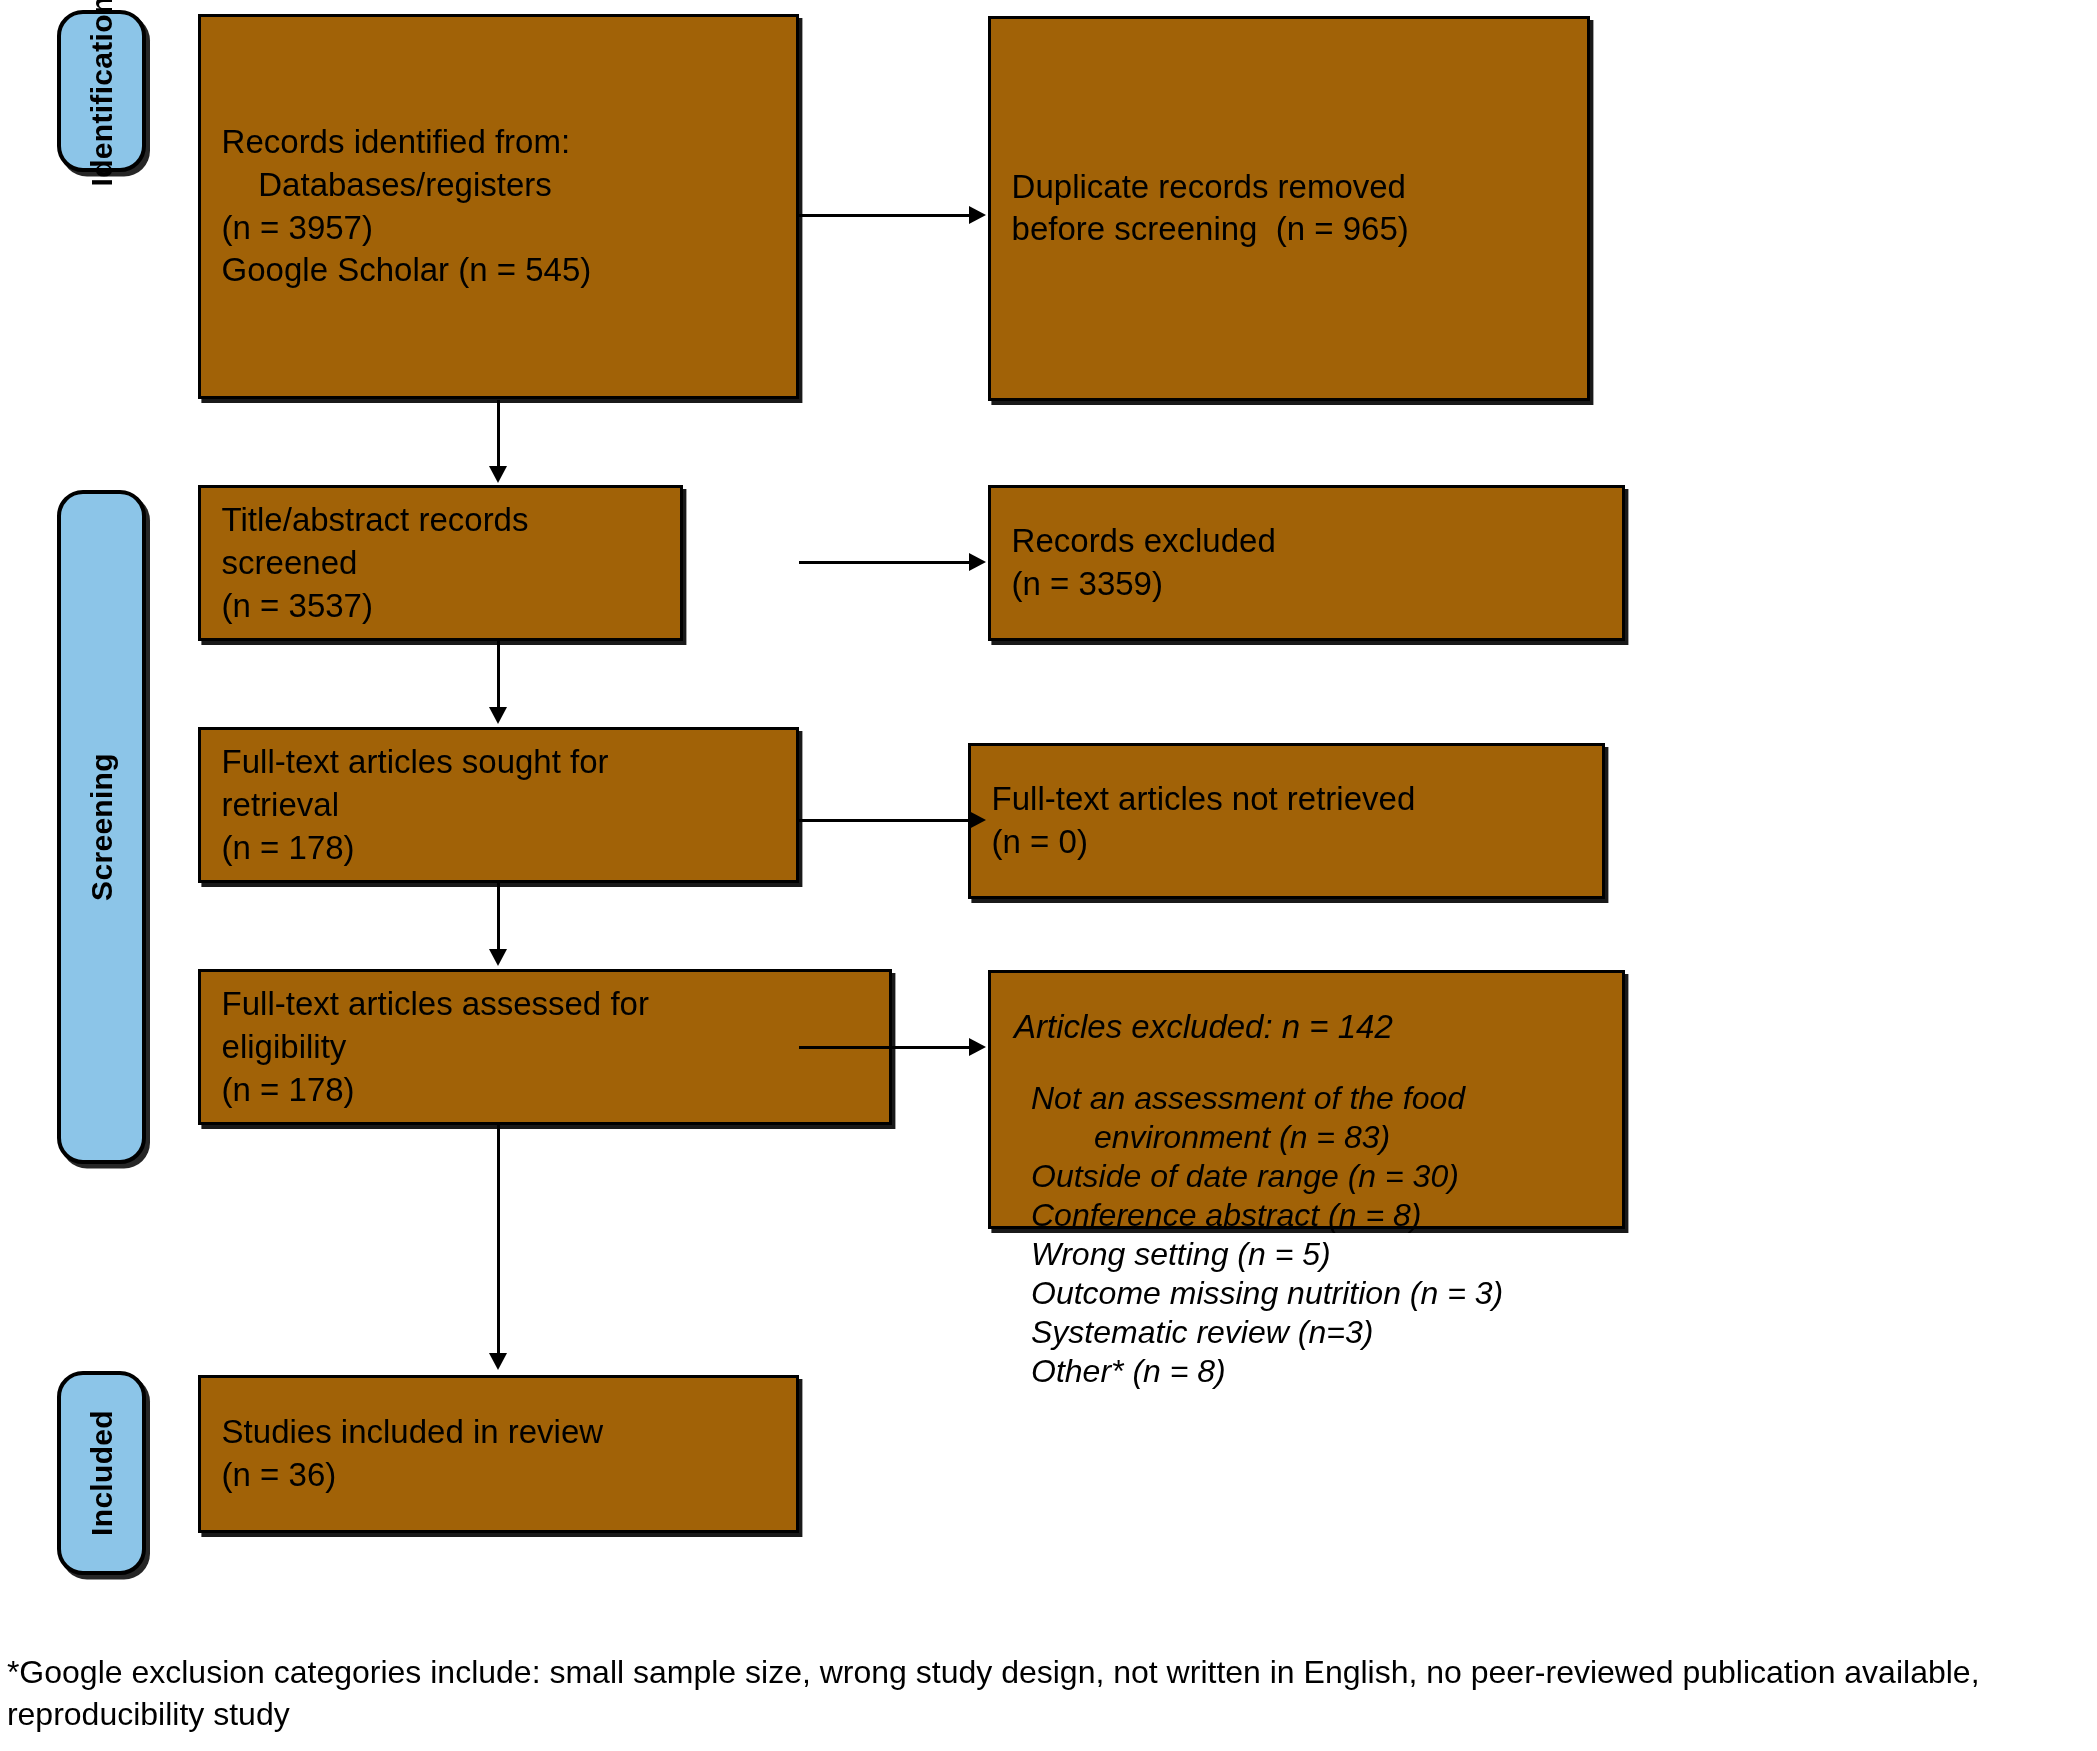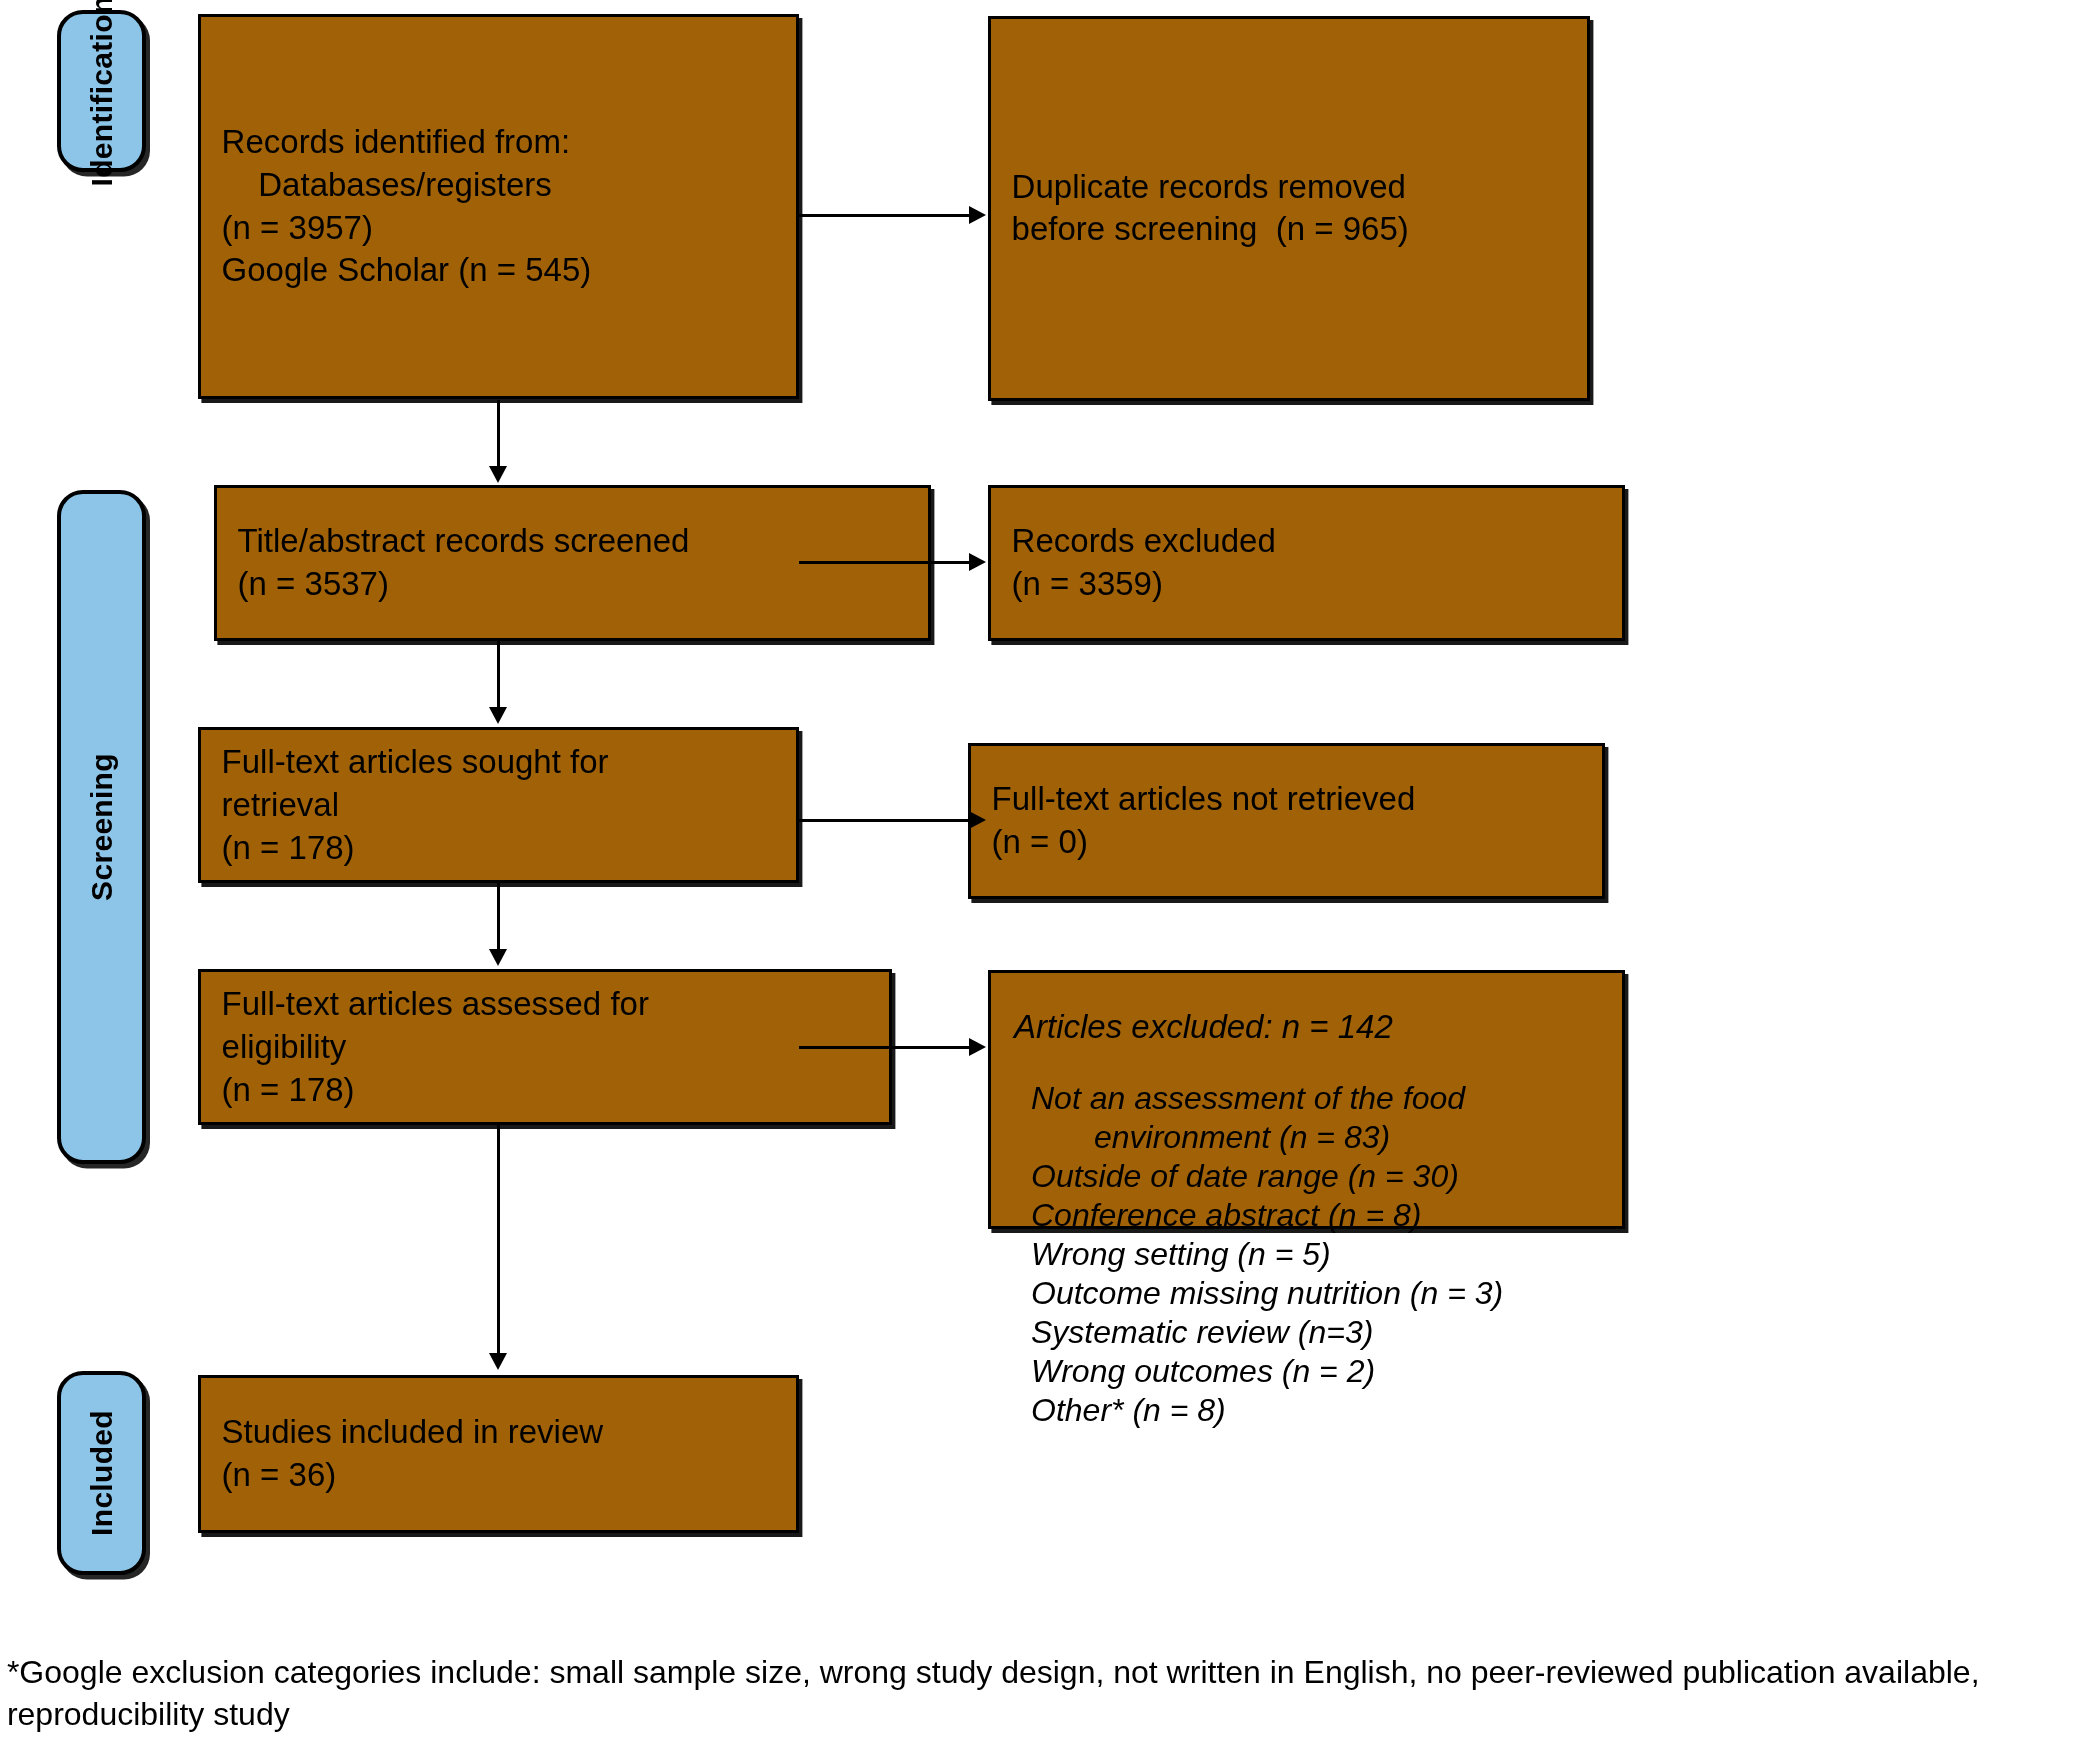--- a/index.html
+++ b/index.html
@@ -152,21 +152,21 @@
     <div class="box-text">Duplicate records removed
 before screening  (n = 965)</div>
   </div>
 
   <div class="conn conn-h" style="left:799px; top:214px; width:172px;"></div>
   <div class="arrow-right" style="left:969px; top:206px;"></div>
 
   <div class="conn conn-v" style="left:497px; top:400px; width:2.9px; height:68px;"></div>
   <div class="arrow-down" style="left:489px; top:466px;"></div>
 
-  <div class="flow-box v-center" style="left:198px; top:485px; width:717px; height:156px;margin-left:16px;">
+  <div class="flow-box v-center" style="left:198px; top:485px; width:485px; height:156px;">
     <div class="box-text">Title/abstract records screened
 (n = 3537)</div>
   </div>
 
   <div class="flow-box v-center" style="left:988px; top:485px; width:637px; height:156px;">
     <div class="box-text">Records excluded
 (n = 3359)</div>
   </div>
 
   <div class="conn conn-h" style="left:799px; top:561px; width:172px;"></div>
@@ -201,21 +201,20 @@
   <div class="flow-box reasons-box" style="left:988px; top:970px; width:637px; height:259px;font-style:italic;">
     <div class="reasons-title">Articles excluded: n = 142</div>
     <ul class="reasons-list">
       <li>Not an assessment of the food</li>
       <li style="padding-left:80px;">environment (n = 83)</li>
       <li>Outside of date range (n = 30)</li>
       <li>Conference abstract (n = 8)</li>
       <li>Wrong setting (n = 5)</li>
       <li>Outcome missing nutrition (n = 3)</li>
       <li>Systematic review (n=3)</li>
-      <li>Wrong outcomes (n = 2)</li>
       <li>Other* (n = 8)</li>
     </ul>
   </div>
 
   <div class="conn conn-h" style="left:799px; top:1046px; width:172px;"></div>
   <div class="arrow-right" style="left:969px; top:1038px;"></div>
 
   <div class="conn conn-v" style="left:497px; top:1125px; width:2.9px; height:229px;"></div>
   <div class="arrow-down" style="left:489px; top:1353px;"></div>
 

